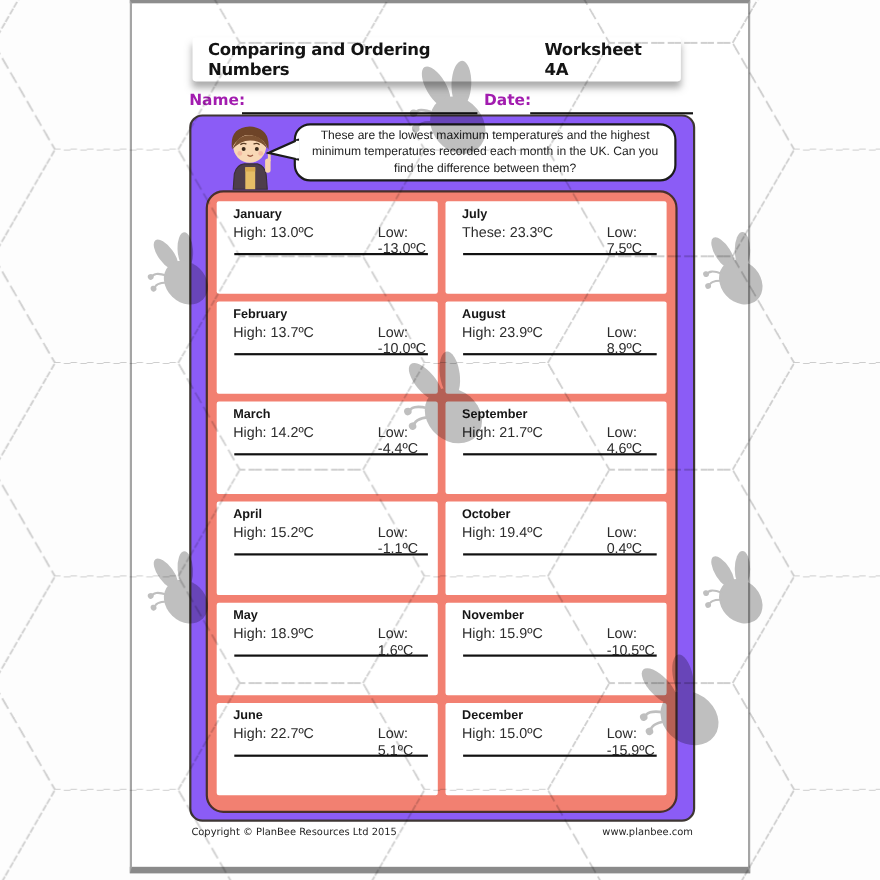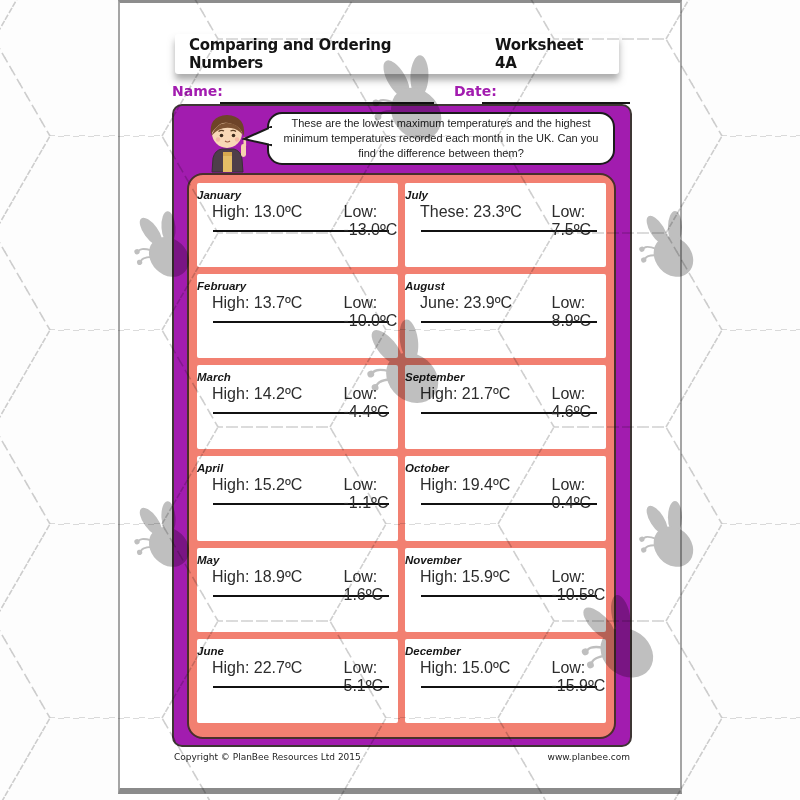--- a/index.html
+++ b/index.html
@@ -26,22 +26,22 @@
           border:2px solid #1b1b1b;border-radius:15px;box-sizing:border-box;
           display:flex;align-items:center;justify-content:center;padding:2px 12px;}
   .bubble .txt{font-size:11px;line-height:15px;color:#222;text-align:center;}
   .tail{position:absolute;left:68px;top:20px;}
   
   .coral{position:absolute;left:13px;top:67px;width:429px;height:566px;border-radius:16px;
          border:2px solid #49302b;box-sizing:border-box;
          display:grid;grid-template-columns:1fr 1fr;grid-template-rows:repeat(6,1fr);
          grid-auto-flow:column;gap:7px;padding:8px 8px 14px 8px;}
   .cell{background:#ffffff;border-radius:2px;position:relative;padding-top:6px;box-sizing:border-box;}
-  .cell .month{font-size:11.5px;font-weight:700;color:#161616;line-height:13px;font-style:italic;}
-  .cell .vals{position:relative;height:14px;margin-top:1px;font-size:16px;color:#2c2c2c;}
+  .cell .month{font-size:11.5px;font-weight:700;color:#161616;padding-left:15px;line-height:13px;}
+  .cell .vals{position:relative;height:14px;margin-top:1px;font-size:13px;color:#2c2c2c;}
   .cell .vals .high{position:absolute;left:15px;}
   .cell .vals .low{position:absolute;left:53%;padding-left:40px;}
   .answer-line{height:2px;background:#111;margin:13px 9px 0 16px;}
   
   .footer{position:absolute;left:54px;top:749px;width:456px;display:flex;justify-content:space-between;}
   .footer span{font-family:"DejaVu Sans", sans-serif;font-weight:400;font-size:9px;color:#1d1d1d;}
   
   .overlay{position:absolute;left:0;top:0;width:800px;height:800px;pointer-events:none;
            mix-blend-mode:multiply;}
 </style>
@@ -53,25 +53,25 @@
   <div class="page">
 
     <div class="titlebox">
       <span class="t">Comparing and Ordering Numbers</span>
       <span class="t">Worksheet 4A</span>
     </div>
 
     <div class="namedate">
       <span class="nd-label" style="left:52px;">Name:</span>
       <div class="nd-line" style="left:100px;width:214px;"></div>
-      <span class="nd-label" style="left:320px;margin-left:14px;">Date:</span>
+      <span class="nd-label" style="left:320px;">Date:</span>
       <div class="nd-line" style="left:362px;width:148px;"></div>
     </div>
 
-    <div class="panel" style="background:#a21caf;">
+    <div class="panel" style="background:#8b5cf6;border-radius:12px;">
 
       <svg class="boy" style="position:absolute;left:10px;top:2px;" width="76" height="66" viewBox="0 0 76 66">
         <path d="M28 64 L29 50 Q31 42 38 41 L50 41 Q57 43 58 51 L59 64 Z" fill="#4e3e4a" stroke="#3a2e38" stroke-width="1"></path>
         <rect x="39" y="44" width="9" height="20" fill="#e5bd66"></rect>
         <path d="M39 44 h9 v4 h-9 z" fill="#d8a94f"></path>
         <rect x="57" y="36" width="5" height="13" rx="2.4" fill="#f6d2ae"></rect>
         <rect x="59.5" y="29" width="2.6" height="10" rx="1.3" fill="#f6d2ae"></rect>
         <circle cx="43" cy="25" r="15" fill="#f8d8b6"></circle>
         <path d="M27 28 Q24 8 43 7 Q62 8 60 28 Q56 18 48 16 Q38 12 32 20 Q28 23 27 28 Z" fill="#6e4428"></path>
         <path d="M27 28 Q33 14 43 15 Q55 15 59 27 Q54 21 47 20 Q36 18 27 28 Z" fill="#7d5232"></path>
@@ -146,21 +146,21 @@
           <div class="month">July</div>
           <div class="vals">
               <span class="high">These: 23.3ºC</span>
               <span class="low">Low: 7.5ºC</span>
             </div>
           <div class="answer-line"></div>
         </div>
         <div class="cell">
           <div class="month">August</div>
           <div class="vals">
-              <span class="high">June: 23.9ºC</span>
+              <span class="high">High: 23.9ºC</span>
               <span class="low">Low: 8.9ºC</span>
             </div>
           <div class="answer-line"></div>
         </div>
         <div class="cell">
           <div class="month">September</div>
           <div class="vals">
               <span class="high">High: 21.7ºC</span>
               <span class="low">Low: 4.6ºC</span>
             </div>

